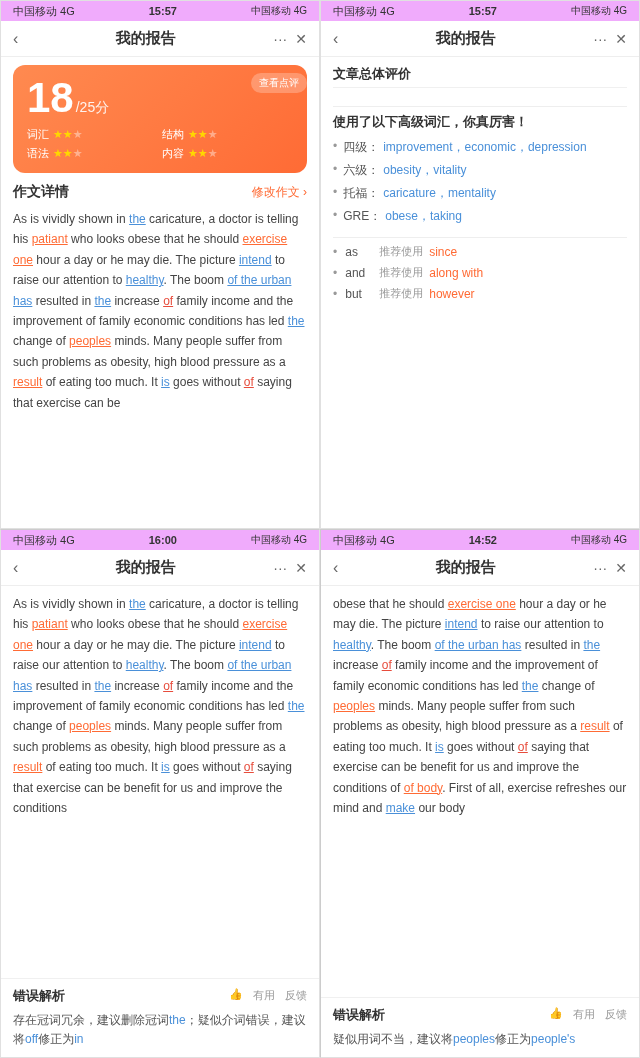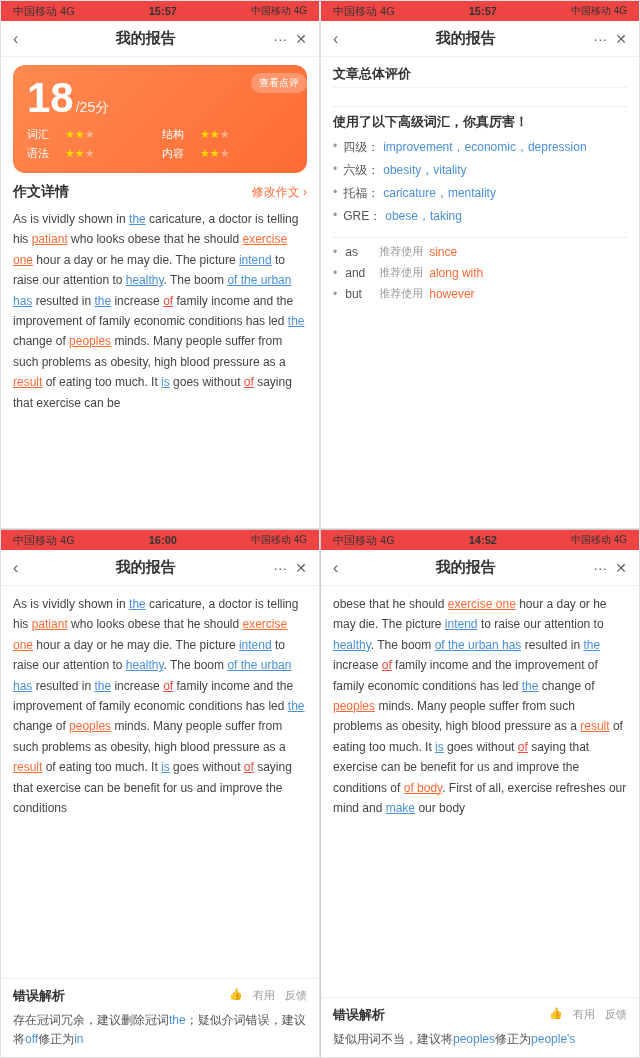--- a/index.html
+++ b/index.html
@@ -26,21 +26,21 @@
       display: flex;
       flex-direction: column;
     }
 
     
     .status-bar {
       display: flex;
       justify-content: space-between;
       align-items: center;
       padding: 4px 12px;
-      background: #ef4444;
+      background: #f0abfc;
       font-size: 11px;
       color: #333;
       height: 20px;
       flex-shrink: 0;
     }
     .status-left { font-weight: 500; }
     .status-center { font-weight: 600; }
     .status-right { display: flex; align-items: center; gap: 2px; font-size: 10px; }
 
     
@@ -108,21 +108,21 @@
       opacity: 0.9;
     }
     .score-metrics {
       display: grid;
       grid-template-columns: 1fr 1fr;
       gap: 4px;
     }
     .metric-item {
       display: flex;
       align-items: center;
-      gap: 16px;
+      gap: 4px;
       font-size: 11px;
     }
     .stars { color: #ffd700; font-size: 11px; }
     .star-empty { color: rgba(255,255,255,0.4); }
 
     
     .section-header {
       display: flex;
       justify-content: space-between;
       align-items: center;

